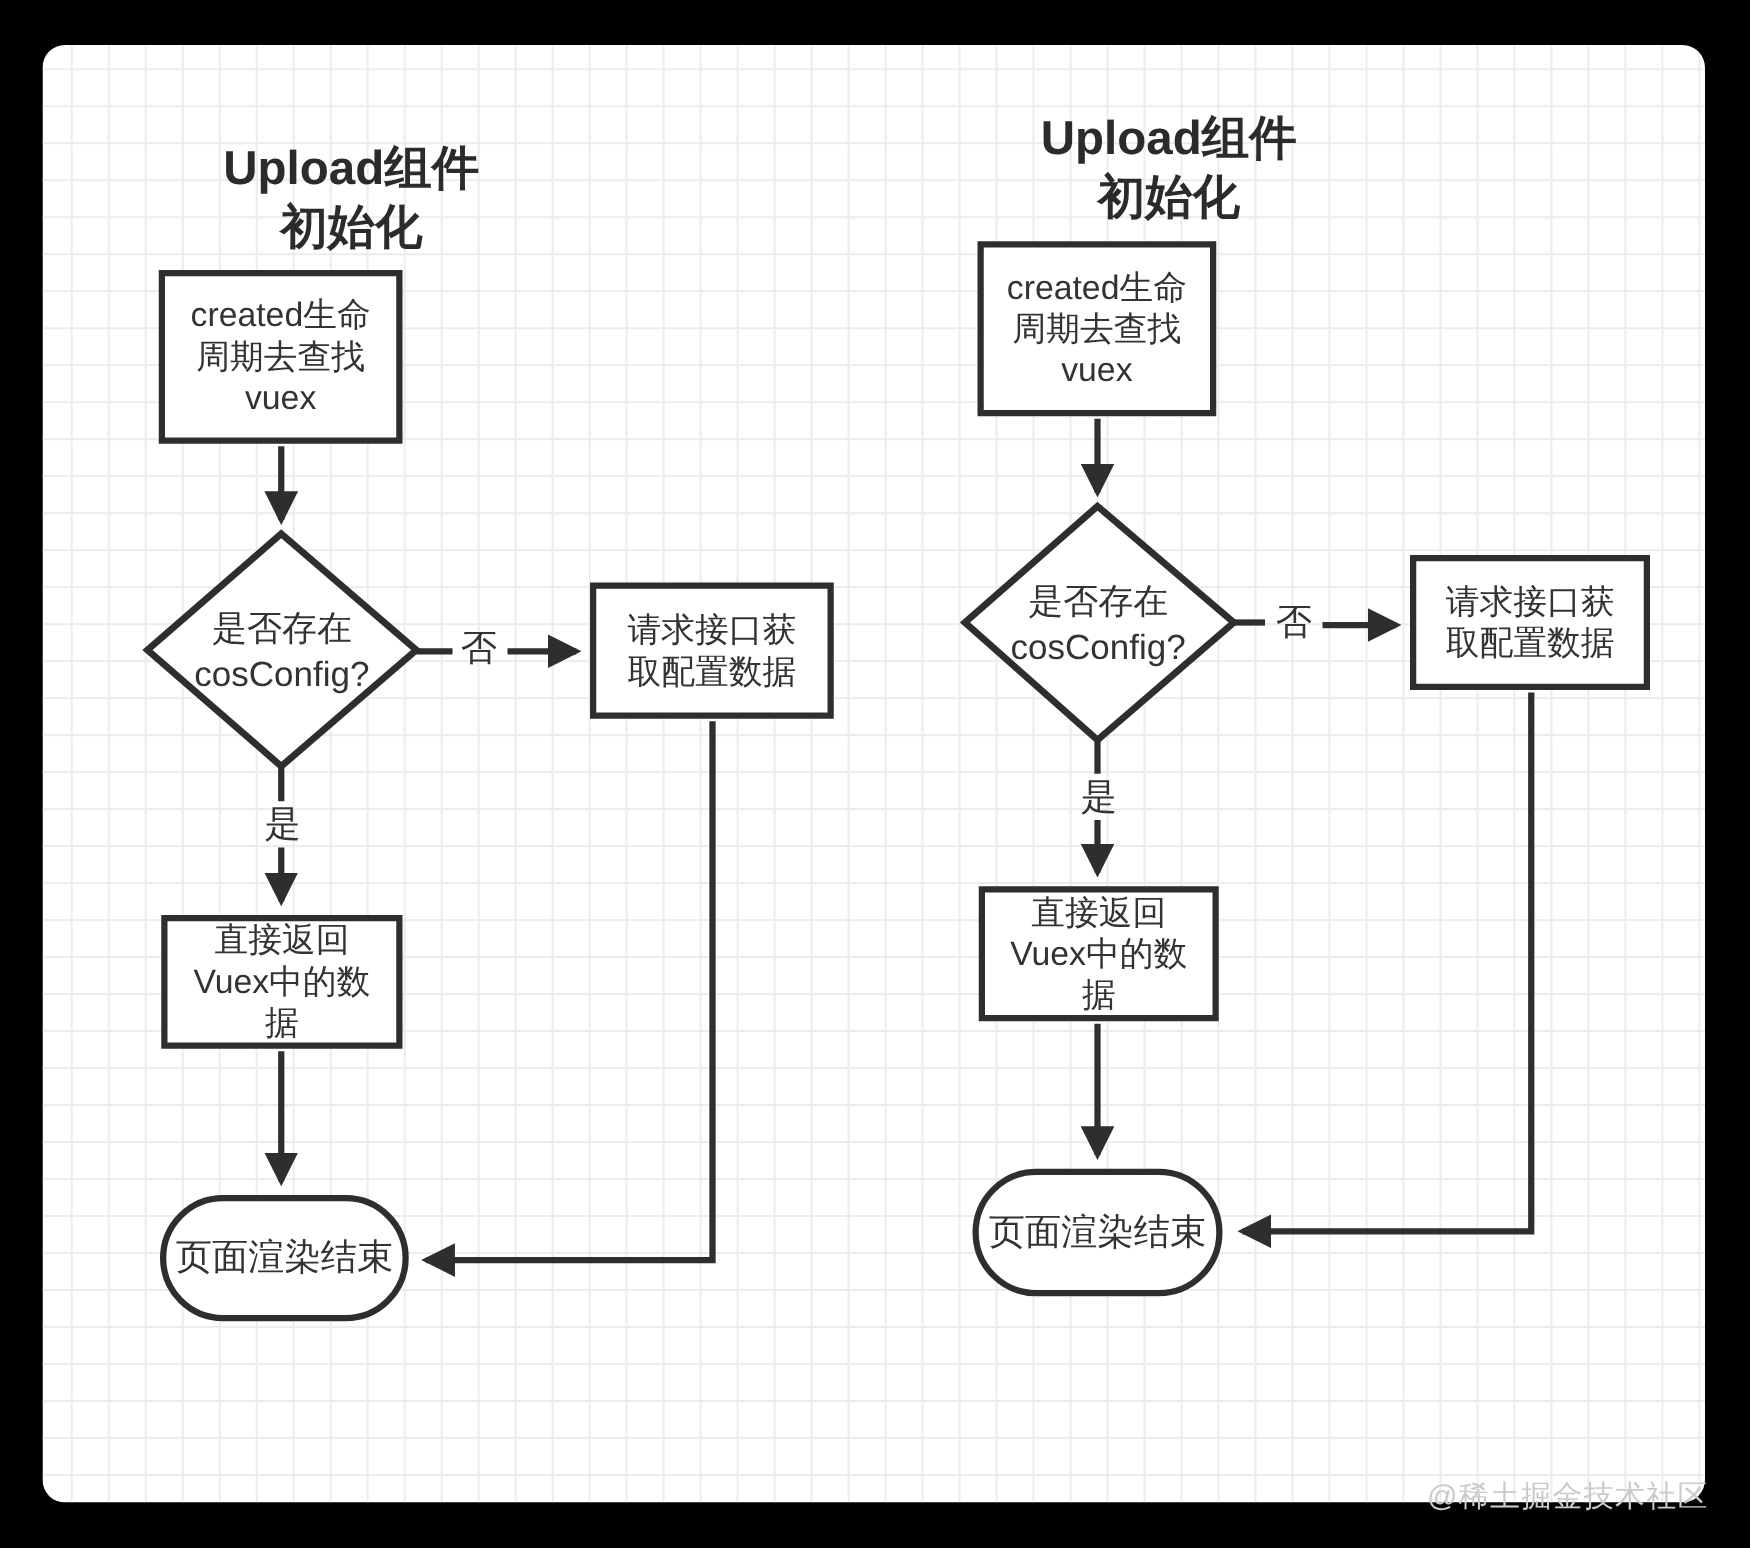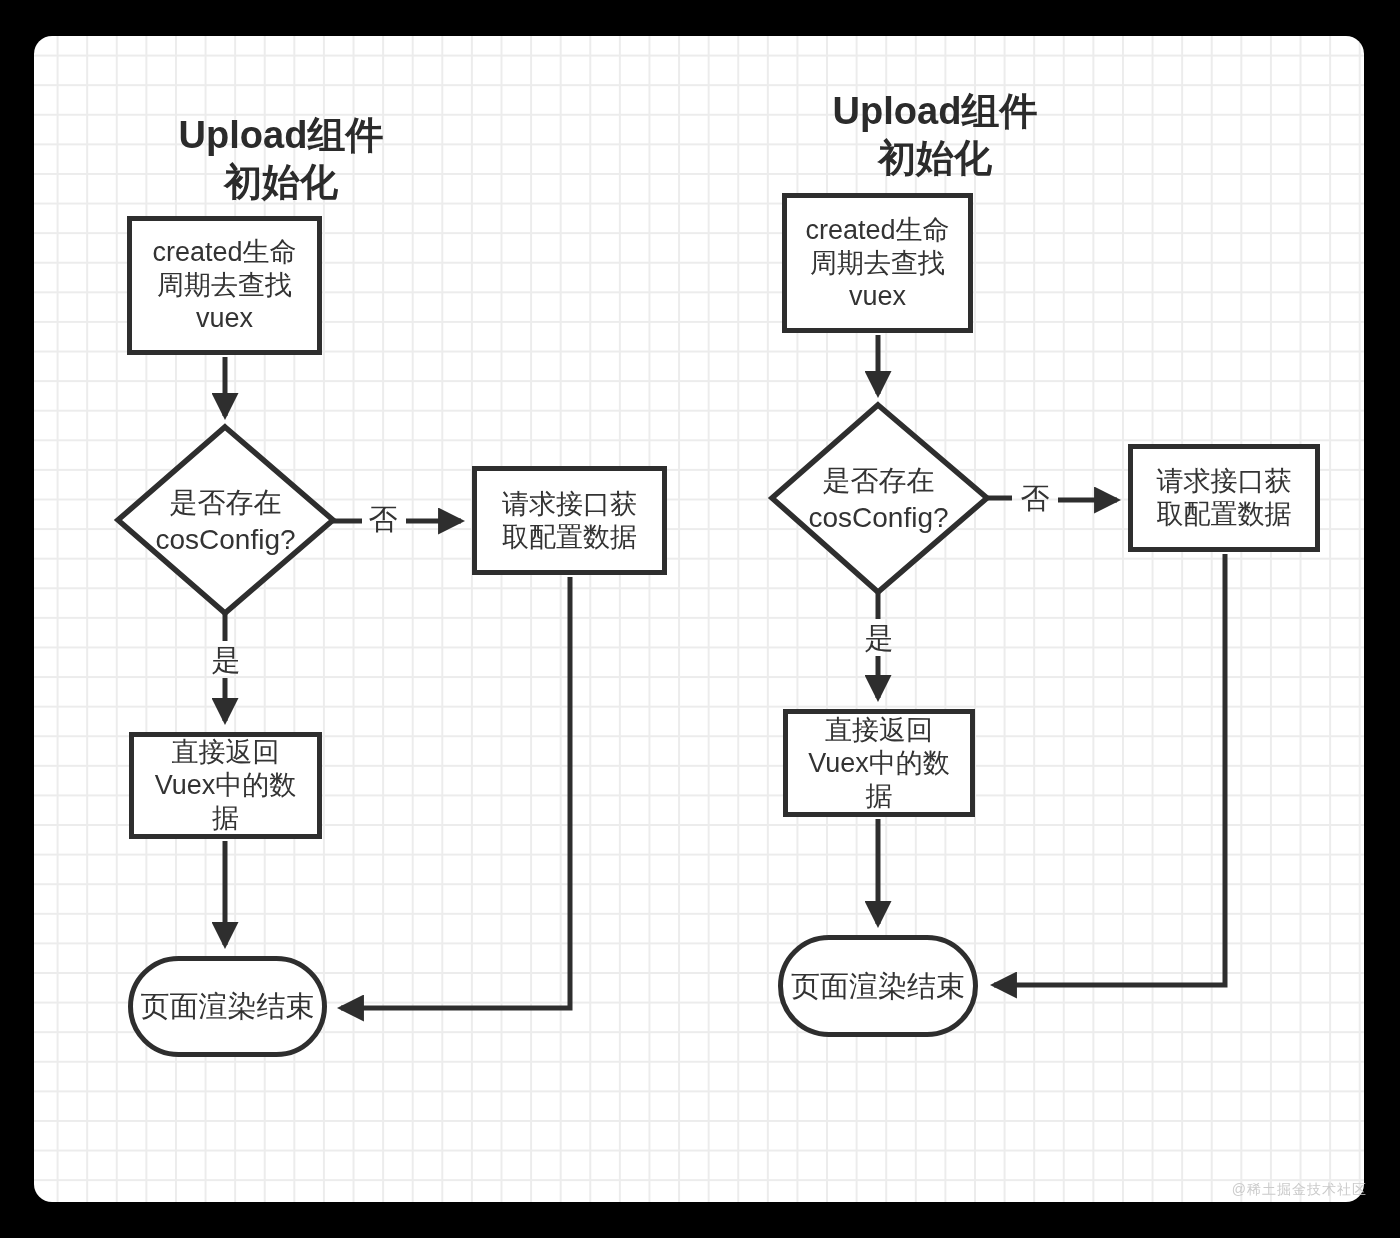--- a/index.html
+++ b/index.html
@@ -33,21 +33,21 @@
   .title{
     position:absolute;color:#2b2b2b;font-weight:bold;
     font-size:38px;line-height:47px;text-align:center;
   }
   .edge-label{
     position:absolute;color:#333;font-size:29px;line-height:29px;
     width:44px;text-align:center;
   }
   .watermark{
     position:absolute;right:33px;top:1181px;
-    color:#cbcbcb;font-size:14px;letter-spacing:1px;
+    color:#cbcbcb;font-size:24px;letter-spacing:1px;
   }
 </style>
 </head>
 <body>
 
 <div class="paper"></div>
 
 <svg class="layer" viewBox="0 0 1400 1238" xmlns="http://www.w3.org/2000/svg">
   <defs>
     <marker id="ah" viewBox="0 0 10 10" refX="8.5" refY="5" markerWidth="5.4" markerHeight="5.4" orient="auto" markerUnits="strokeWidth">

